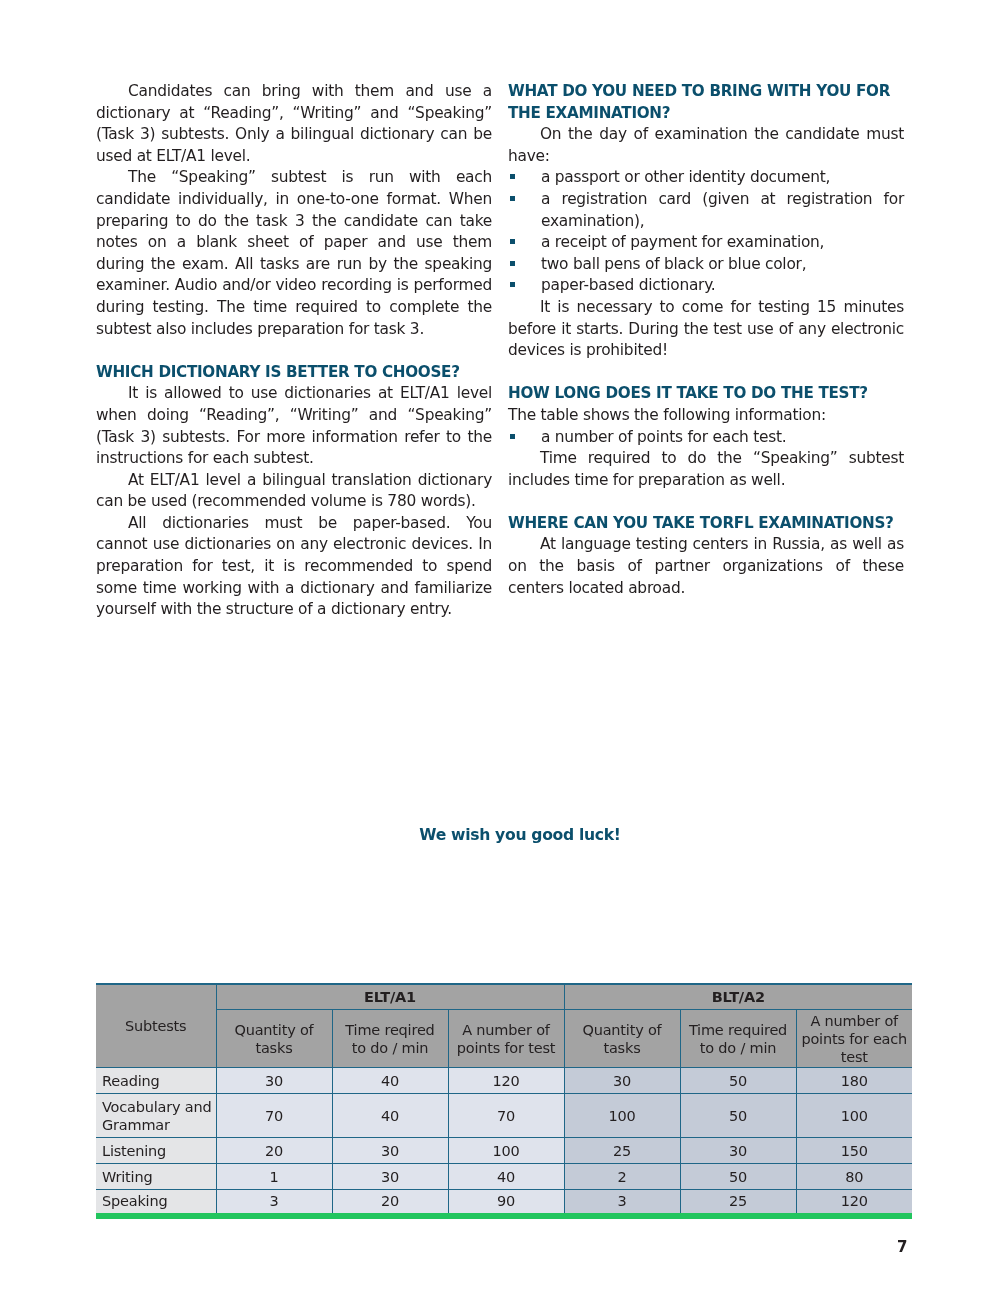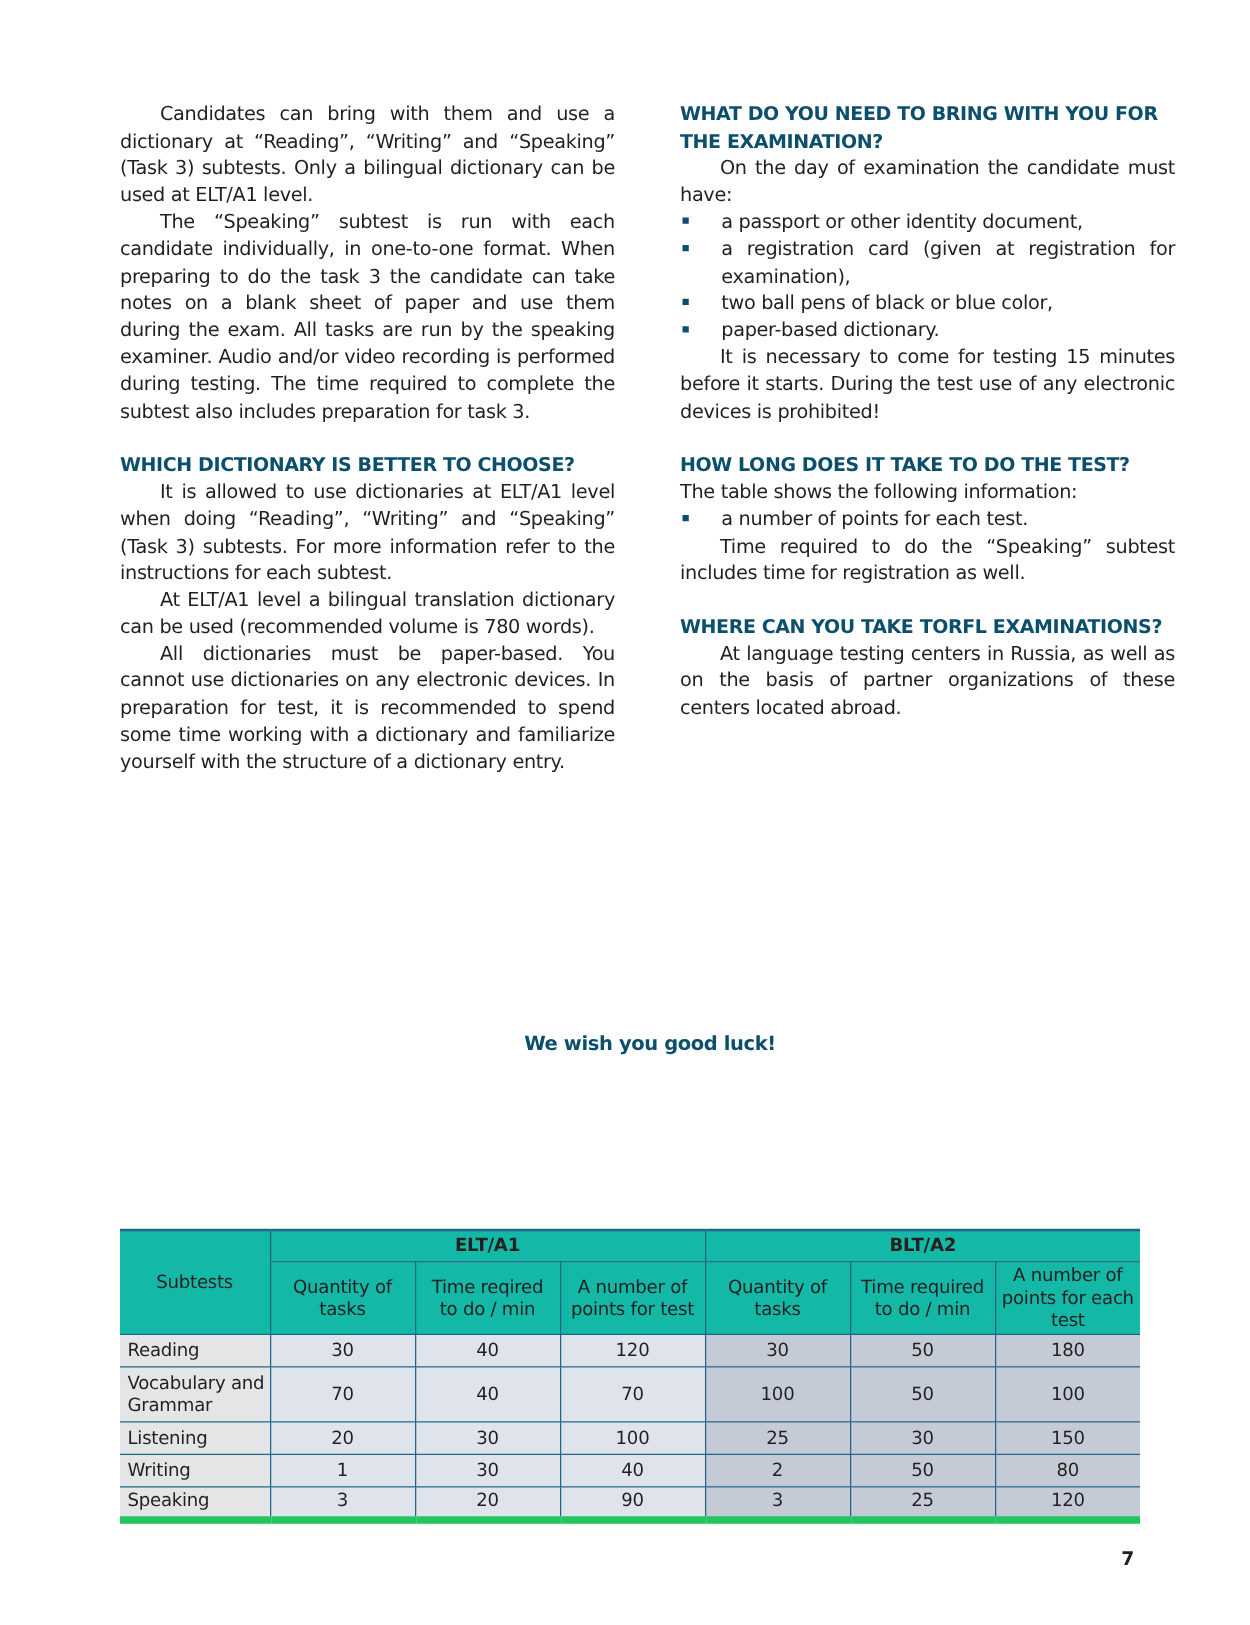--- a/index.html
+++ b/index.html
@@ -7,21 +7,21 @@
     width: 1000px; height: 1300px; background: #ffffff;
     font-family: "DejaVu Sans", sans-serif; color: #231f20;
     position: relative; overflow: hidden;
   }
   .col {
     position: absolute; top: 81px; width: 396px;
     font-size: 15.4px; line-height: 21.6px; text-align: justify;
     letter-spacing: -0.25px;
   }
   .col-left { left: 96px; }
-  .col-right { left: 544px; }
+  .col-right { left: 508px; }
   .col p { margin: 0; }
   .col p.indent { text-indent: 32px; }
   .col h2 {
     margin: 0; font-size: 15.2px; line-height: 21.6px; color: #0b4f6c;
     font-weight: bold; text-align: left; letter-spacing: -0.3px;
   }
   .gap { height: 21.6px; }
   ul.bullets { list-style: none; margin: 0; padding: 0; }
   ul.bullets li { position: relative; padding-left: 33px; }
   ul.bullets li .bullet {
@@ -38,21 +38,21 @@
     letter-spacing: -0.2px;
   }
   table.exam th, table.exam td {
     border: 1.5px solid #1f6687; text-align: center; vertical-align: middle;
     font-weight: normal; padding: 0 4px;
   }
   table.exam tr:first-child th { border-top: 2px solid #1f6687; }
   table.exam tr:last-child td { border-bottom: 6px solid #22c55e; }
   table.exam th:first-child, table.exam td:first-child { border-left: none; }
   table.exam th:last-child, table.exam td:last-child { border-right: none; }
-  table.exam thead th { background: #14b8a6; }
+  table.exam thead th { background: #a3a3a3; }
   table.exam thead th.grp { font-weight: bold; height: 24px; }
   table.exam thead tr.sub th { height: 57px; }
   table.exam td.name { text-align: left; background: #e4e5e7; padding-left: 6px; }
   table.exam td.a1 { background: #dfe3ec; }
   table.exam td.a2 { background: #c4cbd7; }
   table.exam tbody tr { height: 26px; padding-left: 46px; }
   table.exam tbody tr.tall { height: 44px; }
   .page-num {
     position: absolute; left: 897px; top: 1238px; font-size: 15px; font-weight: bold;
   }
@@ -69,31 +69,32 @@
   <p class="indent">At ELT/A1 level a bilingual translation dictionary can be used (recommended volume is 780 words).</p>
   <p class="indent">All dictionaries must be paper-based. You cannot use dictionaries on any electronic devices. In preparation for test, it is recommended to spend some time working with a dictionary and familiarize yourself with the structure of a dictionary entry.</p>
 </div>
 
 <div class="col col-right">
   <h2>WHAT DO YOU NEED TO BRING WITH YOU FOR THE EXAMINATION?</h2>
   <p class="indent">On the day of examination the candidate must have:</p>
   <ul class="bullets">
     <li><span class="bullet"></span><span>a passport or other identity document,</span></li>
     <li><span class="bullet"></span><span>a registration card (given at registration for examination),</span></li>
+    <li><span class="bullet"></span><span>a receipt of payment for examination,</span></li>
     <li><span class="bullet"></span><span>two ball pens of black or blue color,</span></li>
     <li><span class="bullet"></span><span>paper-based dictionary.</span></li>
   </ul>
   <p class="indent">It is necessary to come for testing 15 minutes before it starts. During the test use of any electronic devices is prohibited!</p>
   <div class="gap"></div>
   <h2>HOW LONG DOES IT TAKE TO DO THE TEST?</h2>
   <p>The table shows the following information:</p>
   <ul class="bullets">
     <li><span class="bullet"></span><span>a number of points for each test.</span></li>
   </ul>
-  <p class="indent">Time required to do the “Speaking” subtest includes time for registration as well.</p>
+  <p class="indent">Time required to do the “Speaking” subtest includes time for preparation as well.</p>
   <div class="gap"></div>
   <h2>WHERE CAN YOU TAKE TORFL EXAMINATIONS?</h2>
   <p class="indent">At language testing centers in Russia, as well as on the basis of partner organizations of these centers located abroad.</p>
 </div>
 
 <div class="wish">We wish you good luck!</div>
 
 <table class="exam">
   <colgroup>
     <col style="width:120px">

